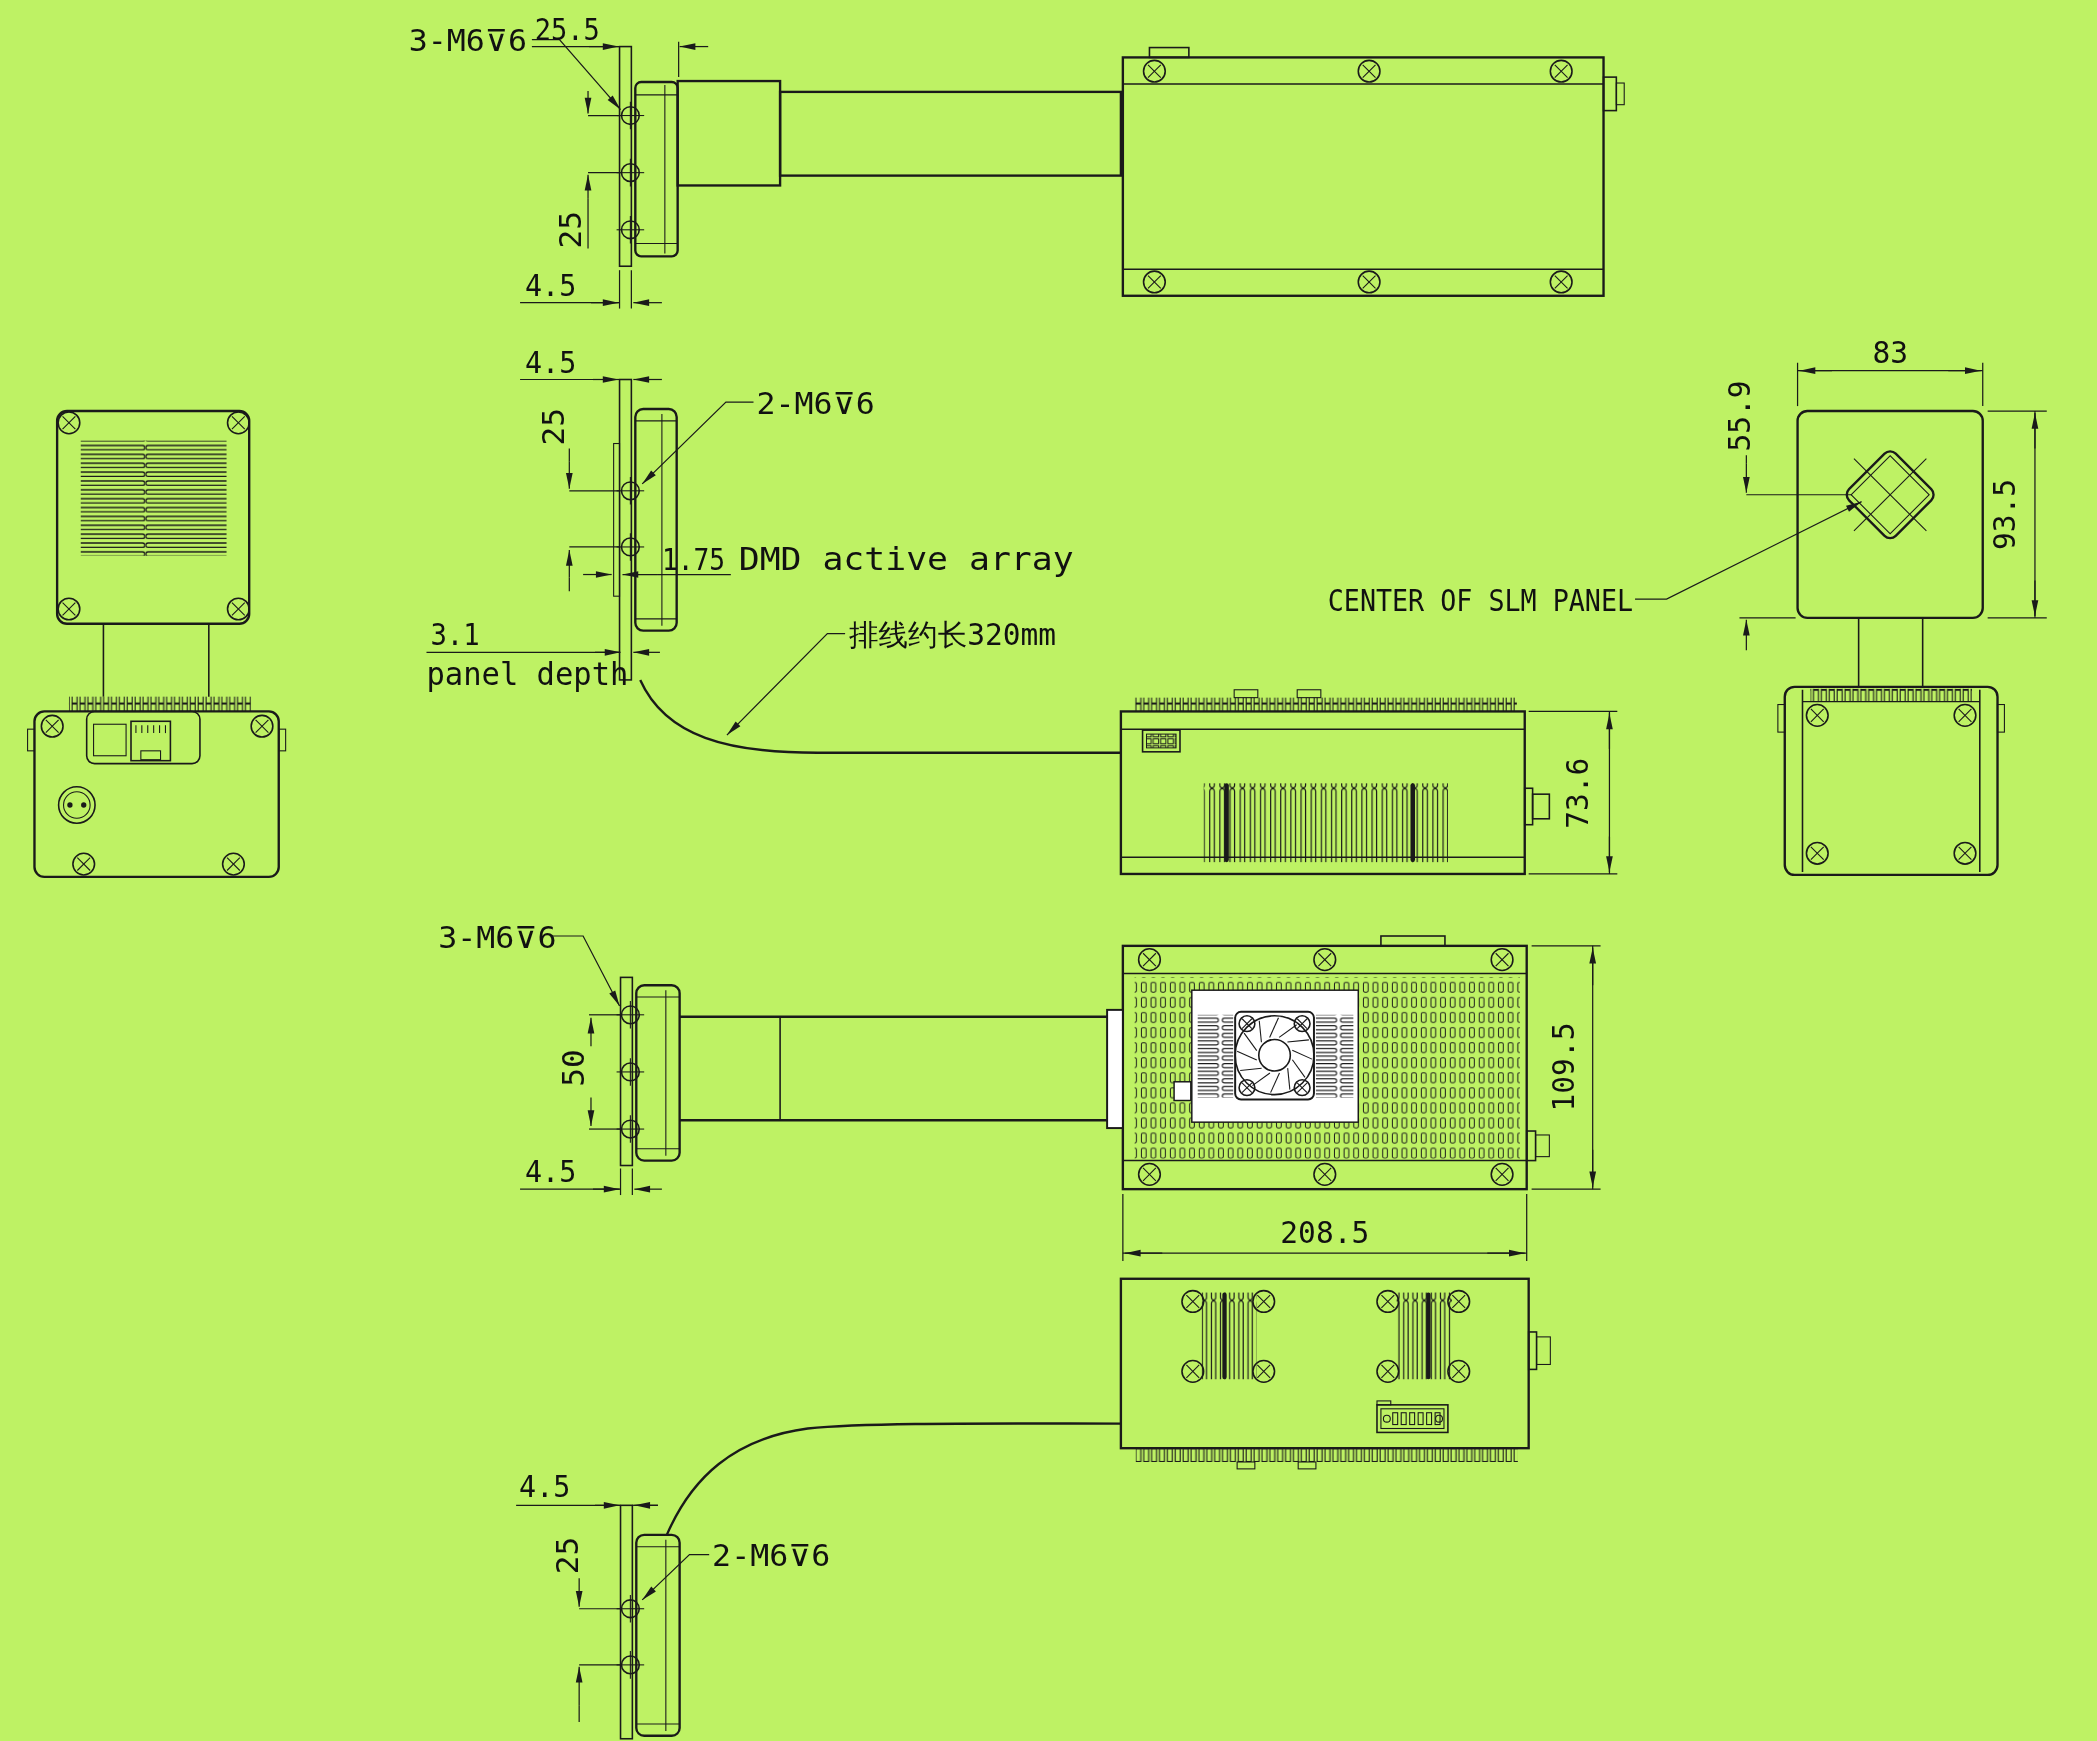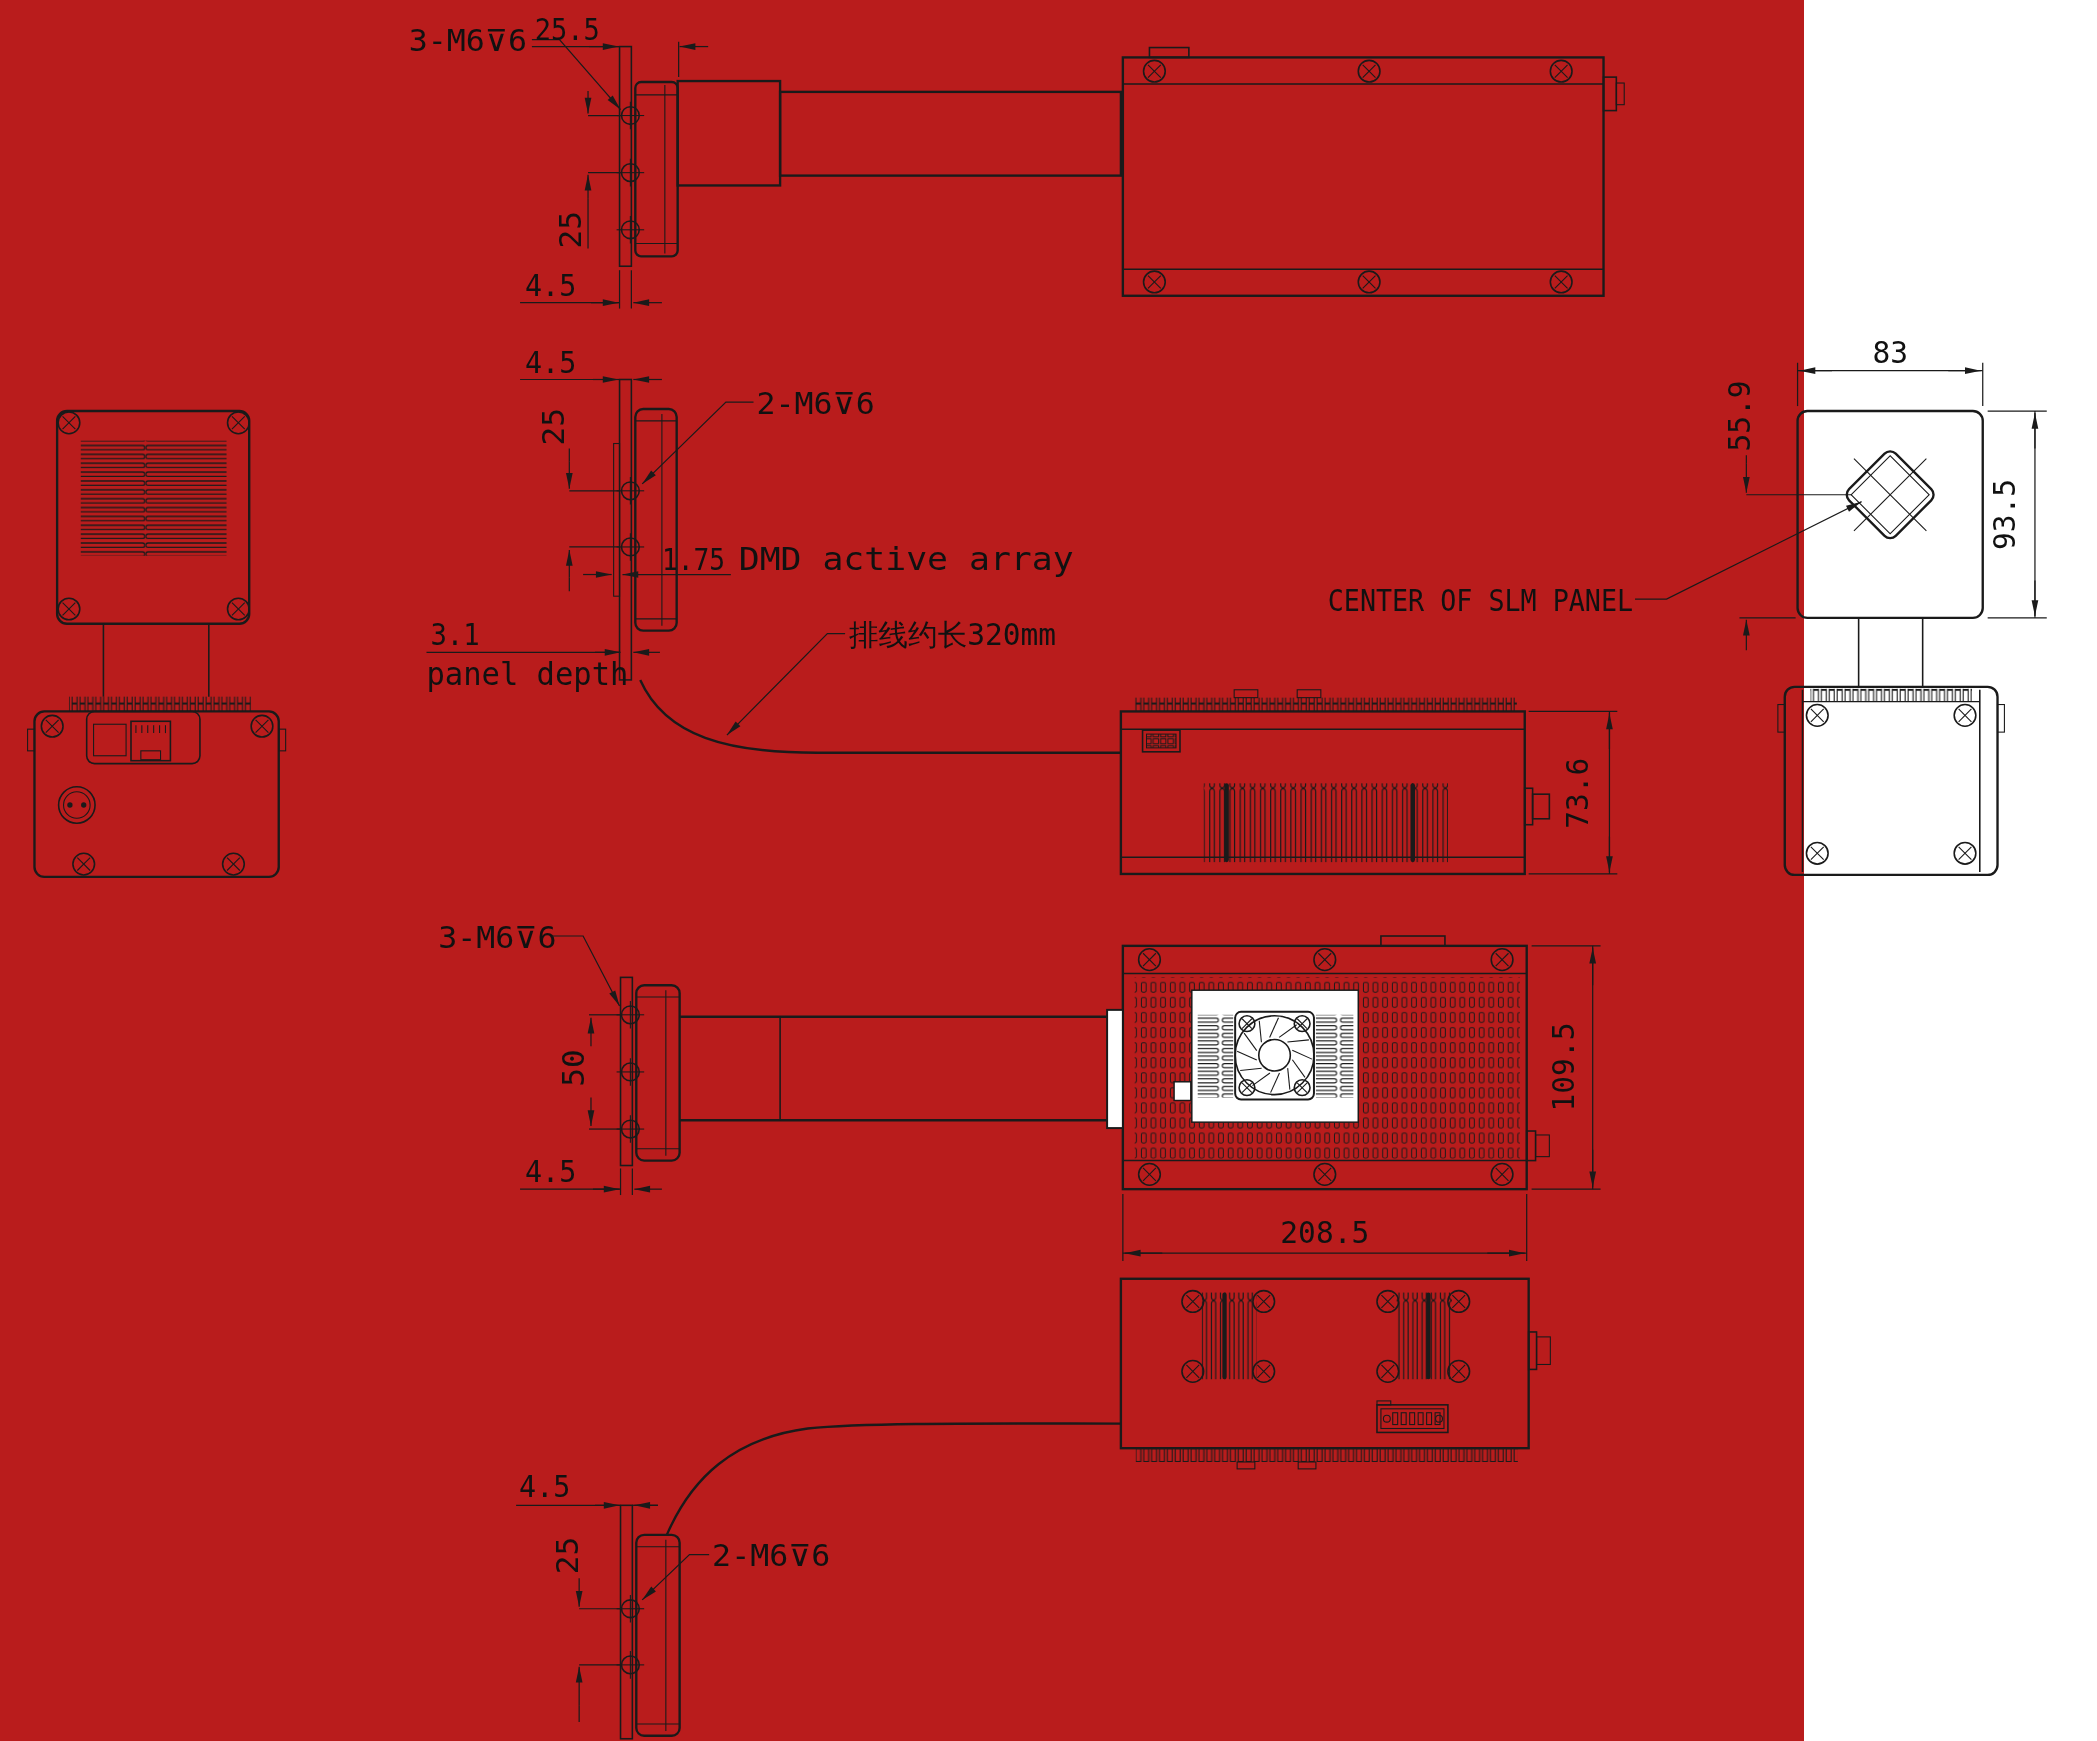--- a/index.html
+++ b/index.html
@@ -1,16 +1,16 @@
 <!DOCTYPE html>
 <html><head>
 <meta charset="utf-8">
 <style>
   html,body{margin:0;padding:0;background:#ffffff;}
-  .stage{width:1804px;height:1742px;background:#b91c1c;position:relative;}
+  .stage{width:2097px;height:1742px;background:#bef264;position:relative;}
   svg{display:block;}
   .o{fill:none;stroke:#1a1a1a;stroke-width:2.4;}
   .m{fill:none;stroke:#1a1a1a;stroke-width:1.6;}
   .thin{fill:none;stroke:#1a1a1a;stroke-width:1.1;}
   .dim{fill:none;stroke:#1a1a1a;stroke-width:1.25;}
   .cable{fill:none;stroke:#1a1a1a;stroke-width:2.4;}
   .t{fill:#111;font-family:"DejaVu Sans Mono","DejaVu Sans",monospace;font-size:30px;}
   .tb{fill:#111;font-family:"DejaVu Sans Mono","DejaVu Sans",monospace;font-size:33px;}
 </style>
 </head>

